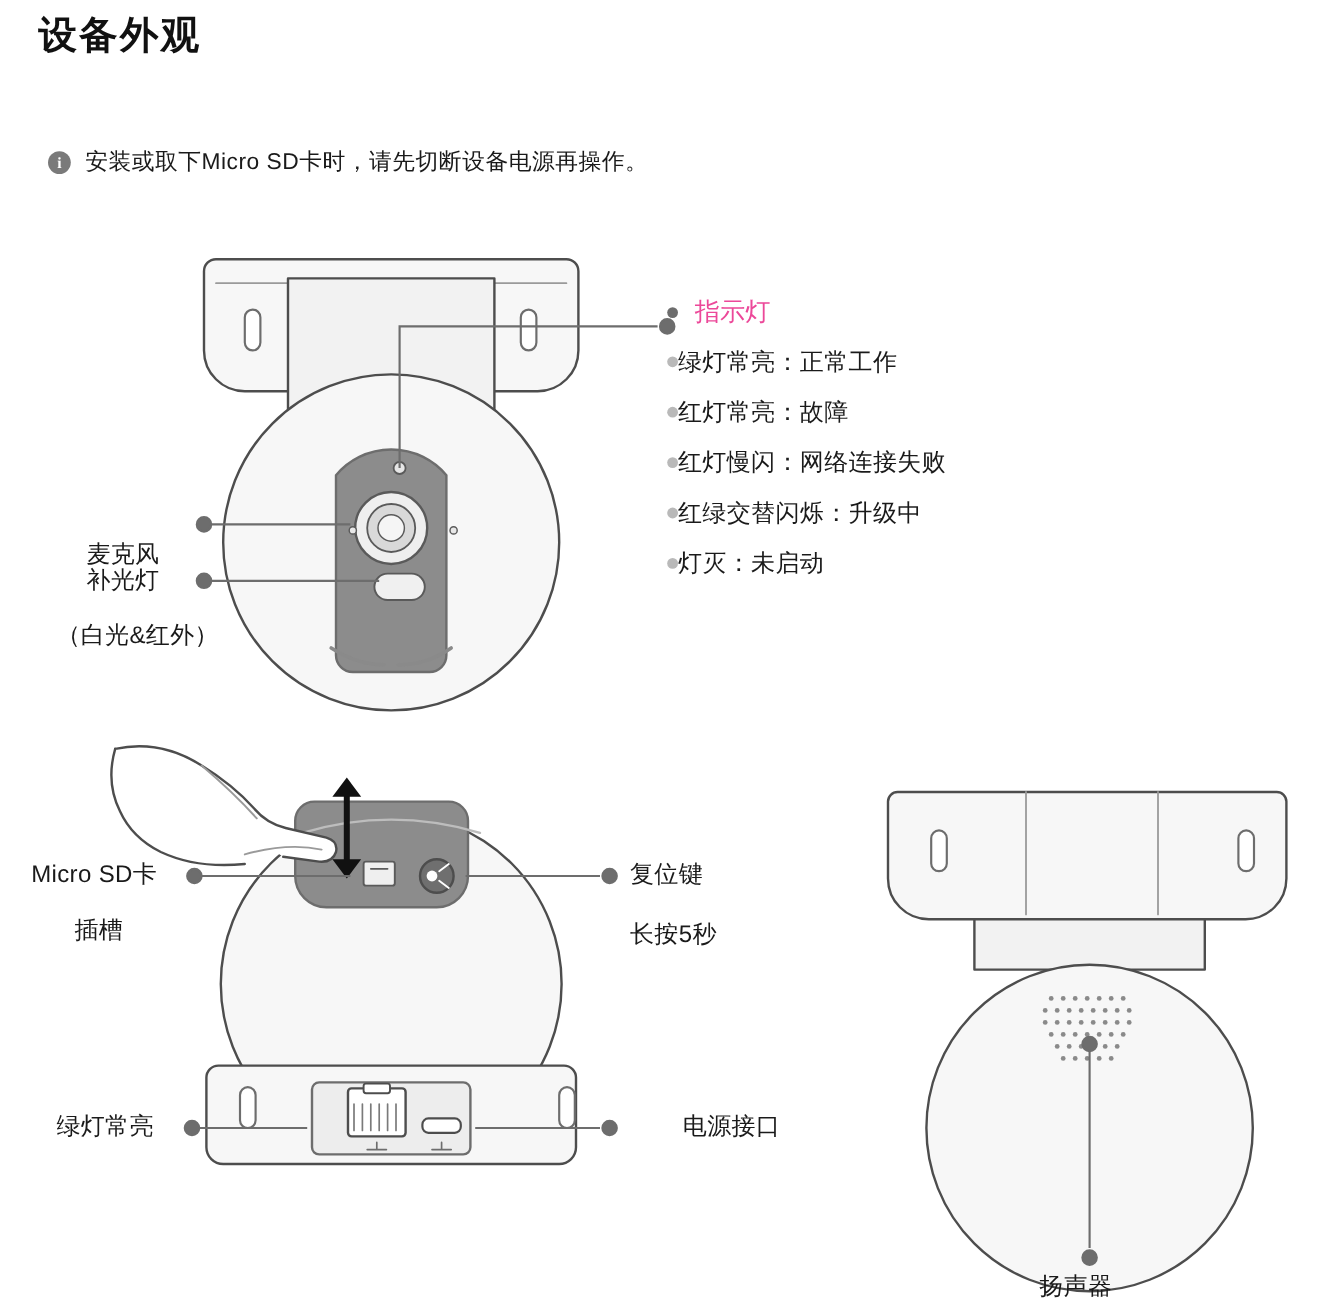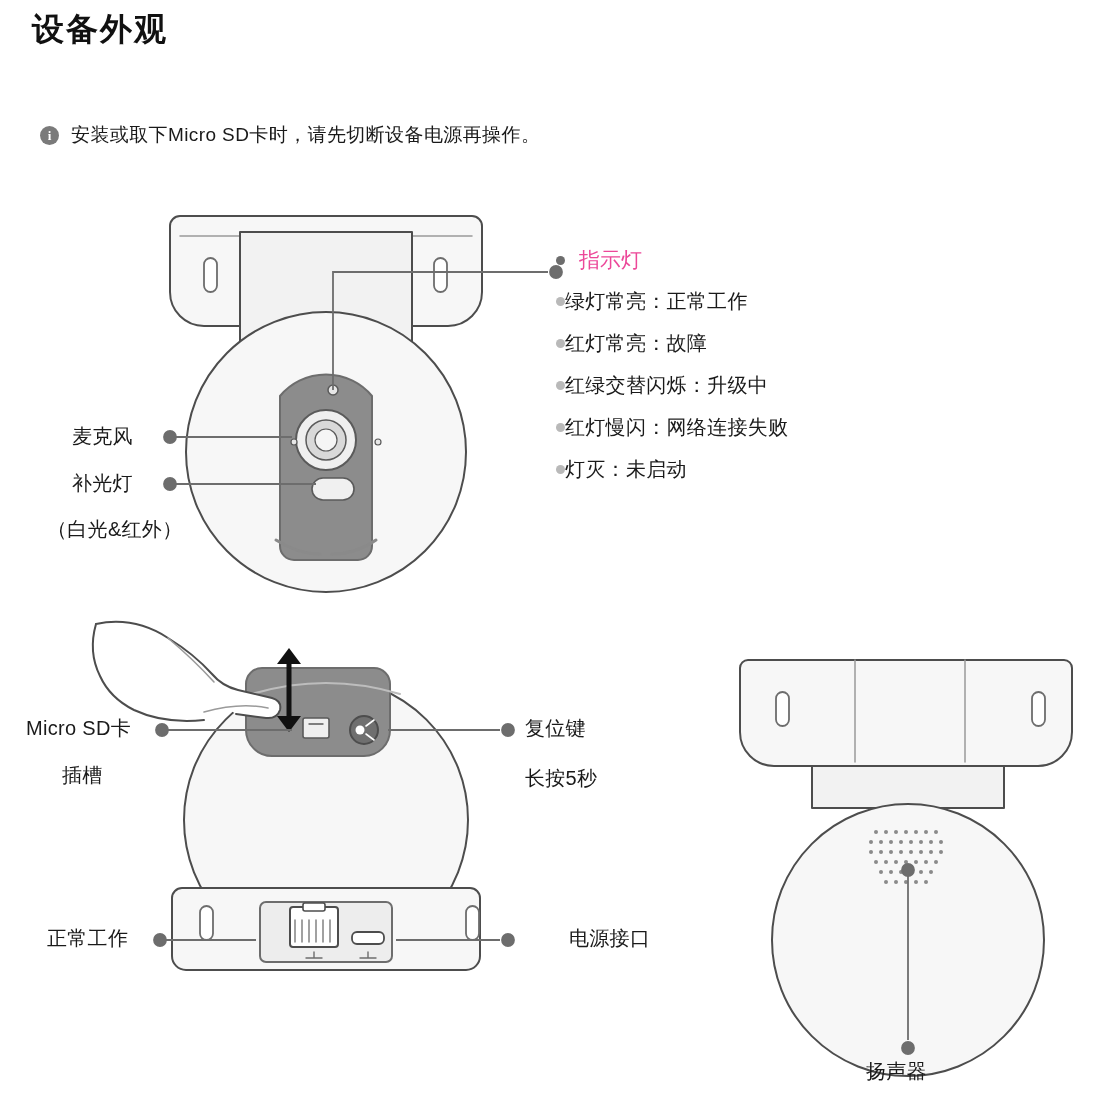--- a/index.html
+++ b/index.html
@@ -116,21 +116,21 @@
     position: absolute;
     font-size: 20px;
     color: #1a1a1a;
     letter-spacing: 0.3px;
     white-space: nowrap;
   }
   .callout.sub {
     font-size: 20px;
   }
 
-  .lbl-mic        { left: 72px;  top: 423px; }
+  .lbl-mic        { left: 72px;  top: 448px; }
   .lbl-fill       { left: 72px;  top: 470px; }
   .lbl-fill-sub   { left: 47px;  top: 516px; }
 
   .lbl-sd         { left: 26px;  top: 715px; }
   .lbl-sd-sub     { left: 62px;  top: 762px; }
 
   .lbl-reset      { left: 525px; top: 715px; }
   .lbl-reset-2    { left: 525px; top: 765px; text-align: center; }
   .lbl-reset-3    { left: 525px; top: 812px; }
 
@@ -314,40 +314,40 @@
     <div class="led-item">
       <span class="dot"></span>
       <span class="lbl">绿灯常亮：正常工作</span>
     </div>
     <div class="led-item">
       <span class="dot"></span>
       <span class="lbl">红灯常亮：故障</span>
     </div>
     <div class="led-item">
       <span class="dot"></span>
+      <span class="lbl">红灯慢闪：网络连接失败</span>
+    </div>
+    <div class="led-item">
+      <span class="dot"></span>
       <span class="lbl">红绿交替闪烁：升级中</span>
-    </div>
-    <div class="led-item">
-      <span class="dot"></span>
-      <span class="lbl">红灯慢闪：网络连接失败</span>
     </div>
     <div class="led-item">
       <span class="dot"></span>
       <span class="lbl">灯灭：未启动</span>
     </div>
   </div>
 
   <div class="callout lbl-mic">麦克风</div>
   <div class="callout lbl-fill">补光灯</div>
   <div class="callout sub lbl-fill-sub">（白光&amp;红外）</div>
 
   <div class="callout lbl-sd">Micro SD卡</div>
   <div class="callout lbl-sd-sub">插槽</div>
 
   <div class="callout lbl-reset">复位键</div>
   <div class="callout lbl-reset-2">长按5秒</div>
 
-  <div class="callout lbl-lan">正常工作</div>
+  <div class="callout lbl-lan">绿灯常亮</div>
   <div class="callout lbl-power">电源接口</div>
 
   <div class="callout lbl-speaker">扬声器</div>
 
 </div>
 
 </body></html>

